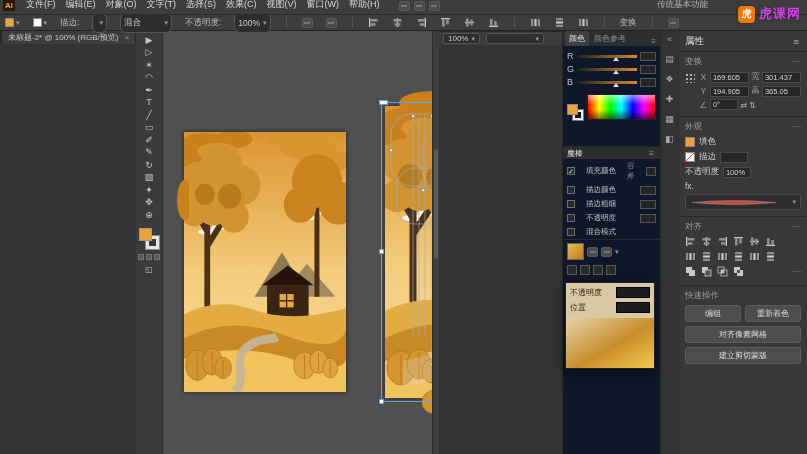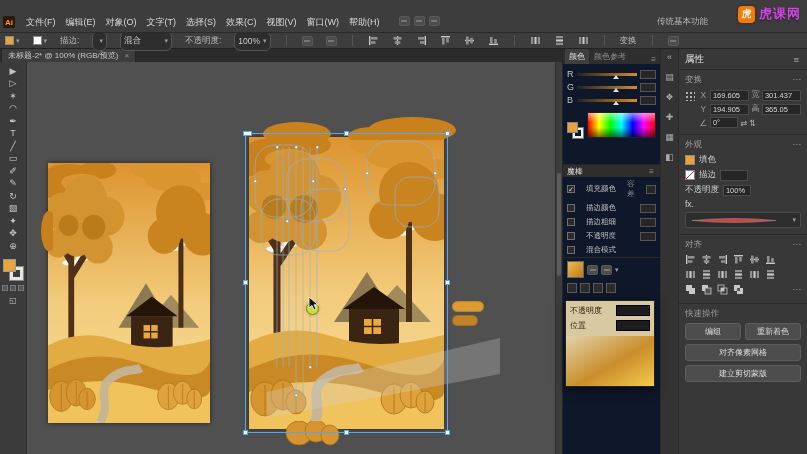--- a/index.html
+++ b/index.html
@@ -1,20 +1,20 @@
 <!DOCTYPE html>
 <html><head>
 <meta charset="utf-8">
 <style>
   *{margin:0;padding:0;box-sizing:border-box}
   html,body{width:807px;height:454px;overflow:hidden}
   body{background:#333;font-family:"Liberation Sans","DejaVu Sans",sans-serif;font-size:9px;color:#ccc;position:relative}
 
   
-  .menubar{height:15px;background:#3d3d3d;border-bottom:1px solid #2a2a2a;display:flex;align-items:flex-start;padding:16px 3px;position:relative;z-index:5}
+  .menubar{height:15px;background:#3d3d3d;border-bottom:1px solid #2a2a2a;display:flex;align-items:flex-end;padding:3px 3px;position:relative;z-index:5}
   .ai-logo{width:12px;height:12px;background:#2b1a05;color:#ff9a2e;font-weight:bold;font-size:8px;display:flex;align-items:center;justify-content:center;border-radius:2px;margin-right:6px}
   .menu-item{padding:0 5px;color:#d8d8d8;white-space:nowrap}
   .mb-icons{display:flex;gap:4px;margin-left:14px}
   .chip{width:11px;height:10px;background:#4c4c4c;border-radius:2px;border:1px solid #5a5a5a;background-image:linear-gradient(#777 0 0);background-size:6px 2px;background-position:center;background-repeat:no-repeat}
   .mb-spacer{flex:1}
   .workspace{color:#b5b5b5;font-size:8.5px;margin-right:96px;white-space:nowrap}
 
   .controlbar{height:16px;background:#3d3d3d;border-bottom:1px solid #222;display:flex;align-items:center;gap:13px;padding:0 5px;font-size:8.5px;position:relative;z-index:4}
   .cb-swpair{display:flex;align-items:center;gap:2px}
   .cb-swatch{width:9px;height:9px;border:1px solid #8a8a8a}
@@ -24,21 +24,21 @@
   .cb-label{color:#b8b8b8;white-space:nowrap}
   .cb-sep{width:1px;height:11px;background:#555;margin:0 2px}
   .ai-ic{width:11px;height:11px;flex:0 0 auto}
 
   .watermark{position:absolute;top:5px;right:6px;display:flex;align-items:center;gap:4px;z-index:60;opacity:.95}
   .wm-logo{width:17px;height:17px;border-radius:4px;background:#ff7e00;color:#fff;font-size:10px;font-weight:bold;display:flex;align-items:center;justify-content:center;box-shadow:0 0 3px rgba(0,0,0,.4)}
   .wm-text{color:#d946ef;font-size:13px;font-weight:bold;letter-spacing:1px;text-shadow:0 1px 2px rgba(0,0,0,.5)}
 
   
   .bodyrow{display:flex;height:423px}
-  .leftcol{display:flex;flex-direction:column;width:562px}
+  .leftcol{display:flex;flex-direction:row;width:562px}
   .tabrow{height:13px;background:#2b2b2b;display:flex;align-items:flex-end;padding-left:1px}
   .doctab{background:#3d3d3d;color:#c9c9c9;font-size:8px;padding:1px 6px;display:flex;gap:6px;align-items:center;border:1px solid #262626;border-bottom:none}
   .doctab .x{color:#999;cursor:pointer}
   .workrow{display:flex;flex:1}
 
   .toolbar{width:27px;background:#3b3b3b;border-right:1px solid #2c2c2c;display:flex;flex-direction:column;align-items:center;padding-top:3px}
   .tool{width:23px;height:12.5px;display:flex;align-items:center;justify-content:center;color:#c6c6c6;font-size:9px;line-height:1}
   .tb-swatches{position:relative;width:20px;height:21px;margin-top:6px}
   .tb-fill{position:absolute;left:0;top:0;width:13px;height:13px;background:#E8A33D;border:1px solid #999}
   .tb-stroke{position:absolute;right:0;bottom:0;width:13px;height:13px;border:3px solid #e6e6e6;outline:1px solid #888;background:transparent}

